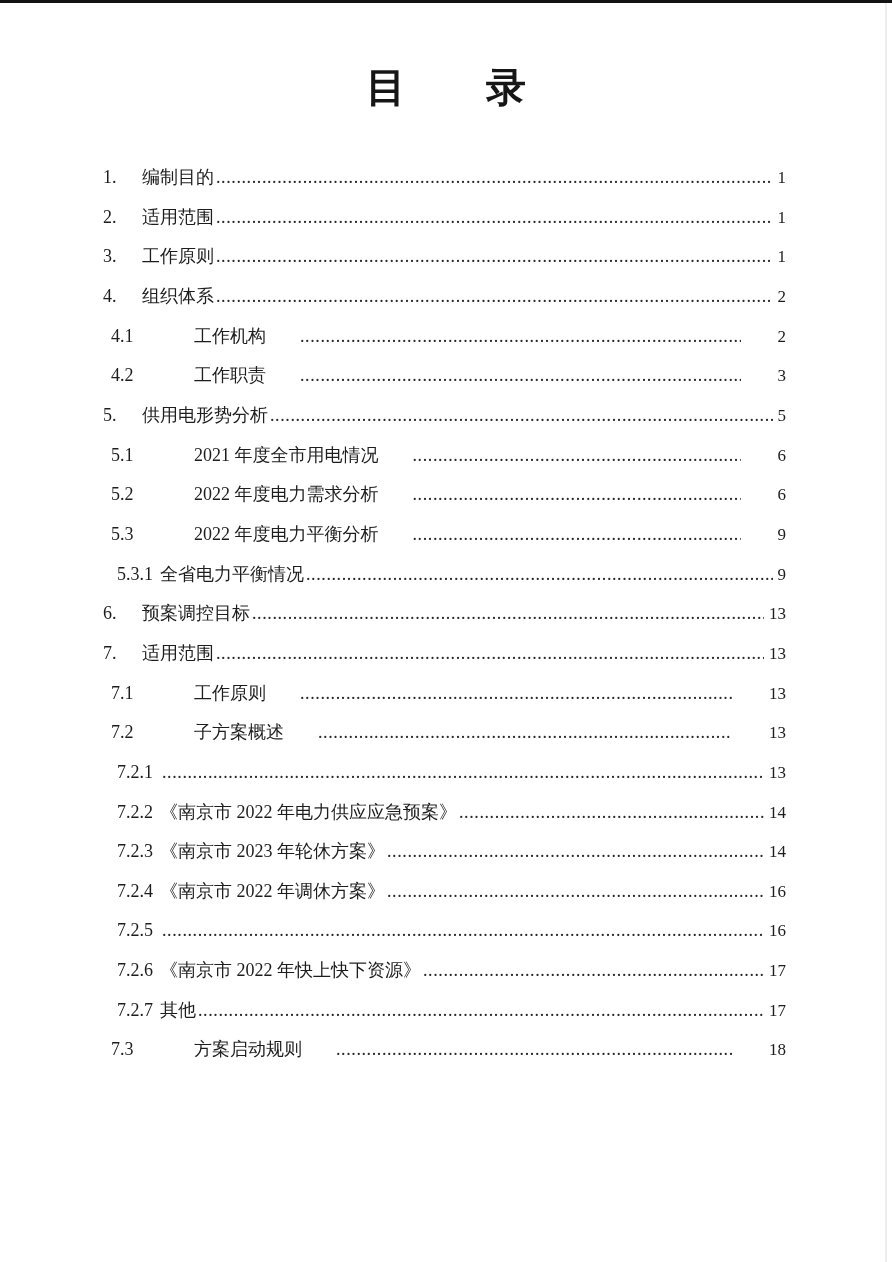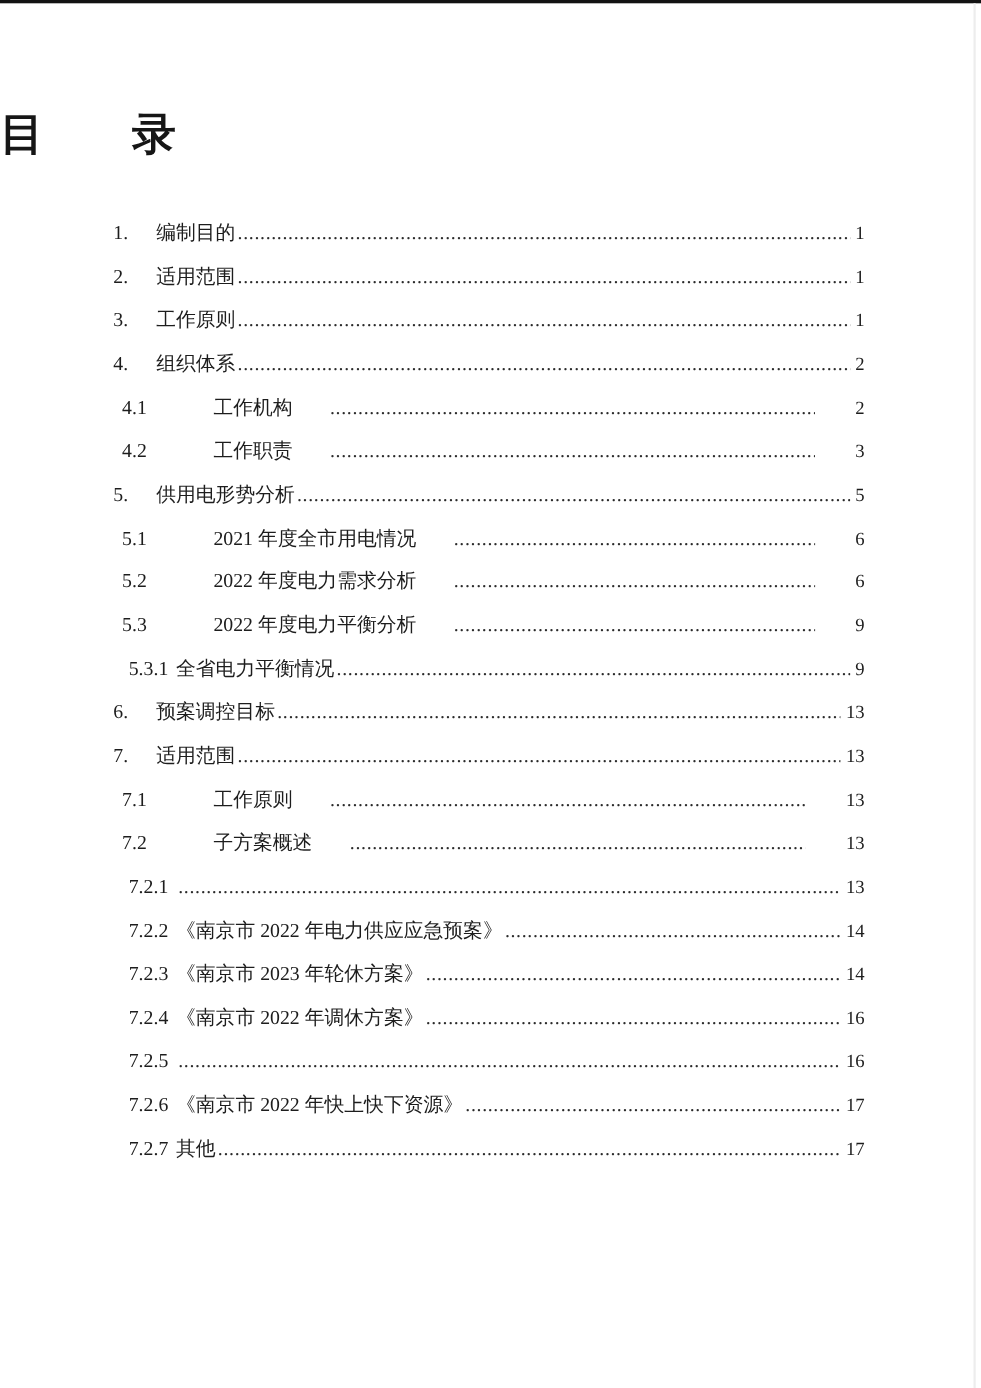--- a/index.html
+++ b/index.html
@@ -17,22 +17,22 @@
     border-top: 3px solid #121212;
     box-sizing: border-box;
     background: #ffffff;
   }
   .edge-right {
     position: absolute; top: 0; right: 5px;
     width: 2px; height: 100%;
     background: #ededed;
   }
   .doc-title {
-    margin: 93px 0 0 0;
-    text-align: left;
+    margin: 59px 0 0 0;
+    text-align: center;
     font-size: 40px;
     line-height: 52px;
     font-weight: 700;
     color: #161616;
     white-space: pre;
   }
   .toc {
     margin: 44px 106px 0 103px; 
   }
   .toc-row {
@@ -196,14 +196,20 @@
     <span class="ttl">《南京市 2022 年快上快下资源》</span>
     <span class="leader"></span>
     <span class="pg">17</span>
   </div>
       <div class="toc-row lv3">
     <span class="num">7.2.7</span>
     <span class="ttl">其他</span>
     <span class="leader"></span>
     <span class="pg">17</span>
   </div>
+      <div class="toc-row lv2">
+    <span class="num">7.3</span>
+    <span class="ttl">方案启动规则</span>
+    <span class="leader"></span>
+    <span class="pg">18</span>
+  </div>
     </div>
 </div>
 
 </body></html>

